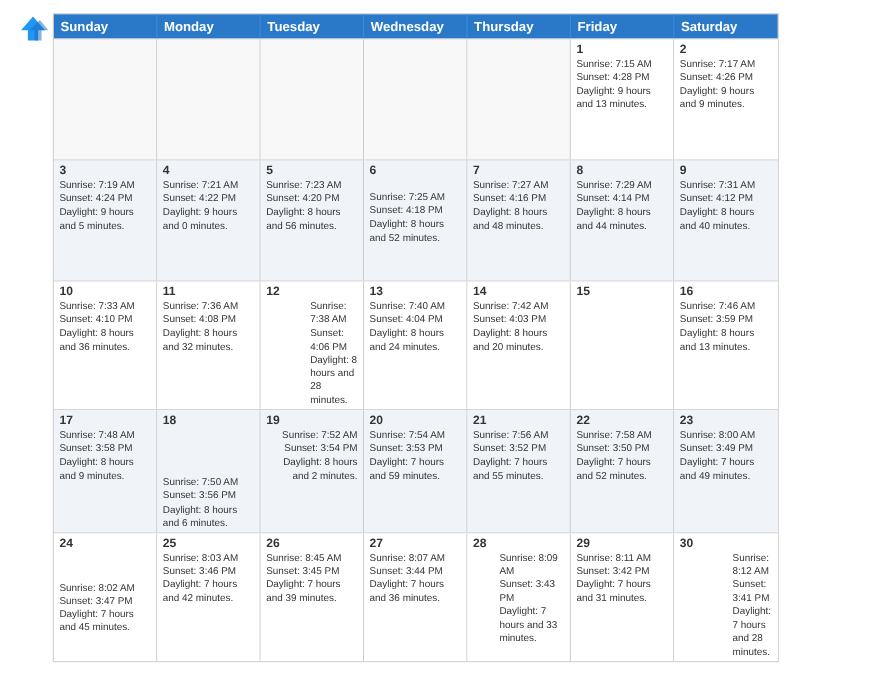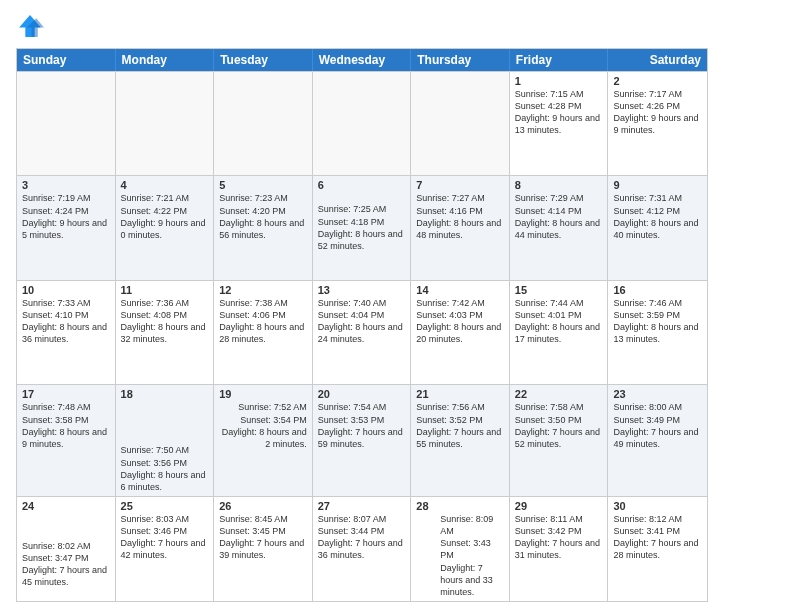--- a/index.html
+++ b/index.html
@@ -8,21 +8,21 @@
       background: #fff;
       width: 792px;
       height: 612px;
       overflow: hidden;
     }
     .page {
       width: 724px;
       height: 612px;
       padding: 12px 16px 10px 16px;
       display: flex;
-      flex-direction: column;
+      flex-direction: row;
     }
     .header {
       display: flex;
       justify-content: space-between;
       align-items: flex-start;
       margin-bottom: 8px;
     }
     .logo {
       display: flex;
       align-items: center;
@@ -72,21 +72,21 @@
       background: #2979c8;
     }
     .cal-header-cell {
       color: #fff;
       font-size: 12px;
       font-weight: bold;
       padding: 4px 6px;
       text-align: left;
       border-right: 1px solid #3a8ae0;
     }
-    .cal-header-cell:last-child { border-right: none; text-align: right; }
+    .cal-header-cell:last-child { border-right: none; }
     .cal-body {
       flex: 1;
       display: flex;
       flex-direction: column;
     }
     .cal-row {
       display: grid;
       grid-template-columns: repeat(7, 1fr);
       flex: 1;
       border-top: 1px solid #ccc;
@@ -218,41 +218,38 @@
 Daylight: 8 hours and 36 minutes.</div>
           </div>
           <div class="cal-cell">
             <span class="day-num">11</span>
             <div class="cell-info" style="white-space: pre-line;">Sunrise: 7:36 AM
 Sunset: 4:08 PM
 Daylight: 8 hours and 32 minutes.</div>
           </div>
           <div class="cal-cell">
             <span class="day-num">12</span>
-            <div class="cell-info" style="white-space: pre-line;">Sunrise: 7:38 AM
+            <div class="cell-info" style="white-space: pre-line; margin-left: 40px;">Sunrise: 7:38 AM
 Sunset: 4:06 PM
 Daylight: 8 hours and 28 minutes.</div>
           </div>
           <div class="cal-cell">
             <span class="day-num">13</span>
             <div class="cell-info" style="white-space: pre-line;">Sunrise: 7:40 AM
 Sunset: 4:04 PM
 Daylight: 8 hours and 24 minutes.</div>
           </div>
           <div class="cal-cell">
             <span class="day-num">14</span>
             <div class="cell-info" style="white-space: pre-line;">Sunrise: 7:42 AM
 Sunset: 4:03 PM
 Daylight: 8 hours and 20 minutes.</div>
           </div>
           <div class="cal-cell">
             <span class="day-num">15</span>
-            <div class="cell-info" style="white-space: pre-line;">Sunrise: 7:44 AM
-Sunset: 4:01 PM
-Daylight: 8 hours and 17 minutes.</div>
           </div>
           <div class="cal-cell">
             <span class="day-num">16</span>
             <div class="cell-info" style="white-space: pre-line;">Sunrise: 7:46 AM
 Sunset: 3:59 PM
 Daylight: 8 hours and 13 minutes.</div>
           </div>
         </div>
         <div class="cal-row">
           <div class="cal-cell alt">
@@ -330,20 +327,20 @@
 Daylight: 7 hours and 33 minutes.</div>
           </div>
           <div class="cal-cell">
             <span class="day-num">29</span>
             <div class="cell-info" style="white-space: pre-line;">Sunrise: 8:11 AM
 Sunset: 3:42 PM
 Daylight: 7 hours and 31 minutes.</div>
           </div>
           <div class="cal-cell">
             <span class="day-num">30</span>
-            <div class="cell-info" style="white-space: pre-line;">Sunrise: 8:12 AM
+            <div class="cell-info" style="white-space: pre-line; margin-left: 48px;">Sunrise: 8:12 AM
 Sunset: 3:41 PM
 Daylight: 7 hours and 28 minutes.</div>
           </div>
         </div>
       </div>
   </div>
 </div>
 
 </body></html>

